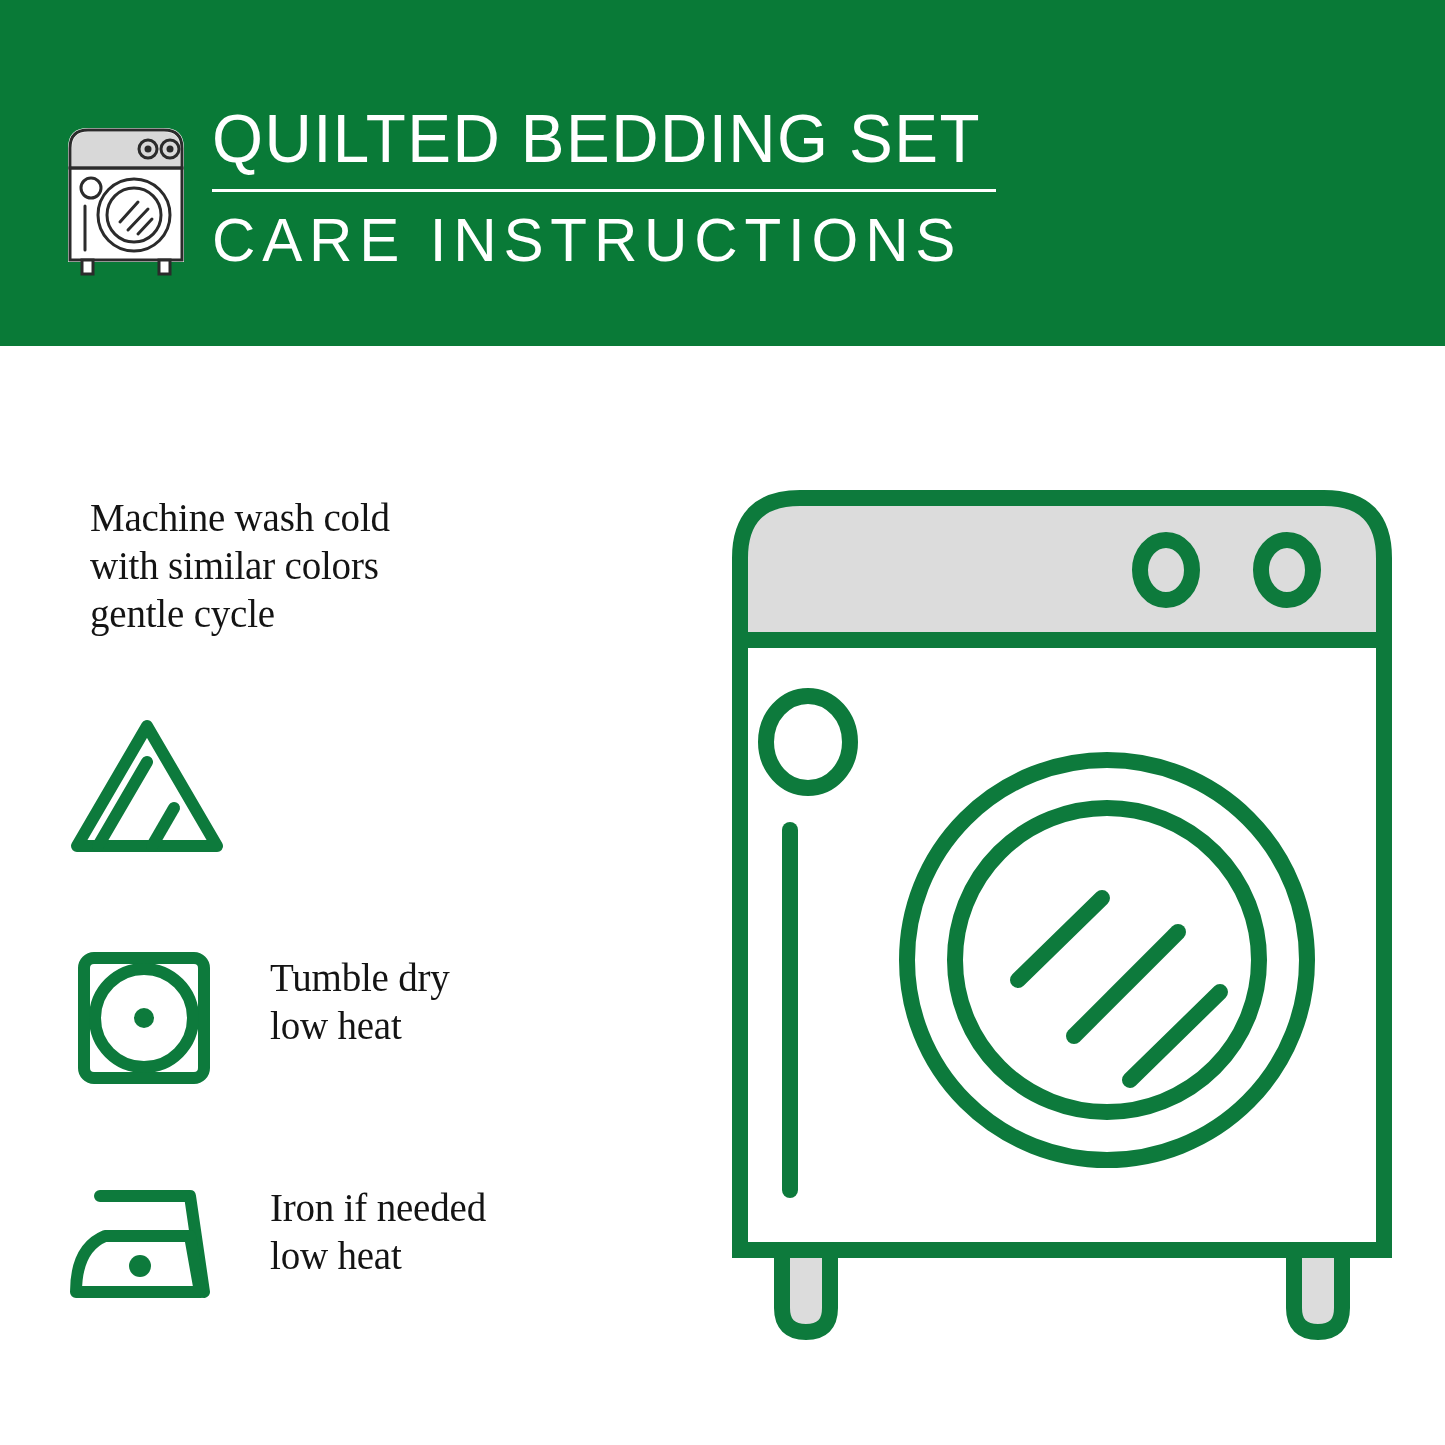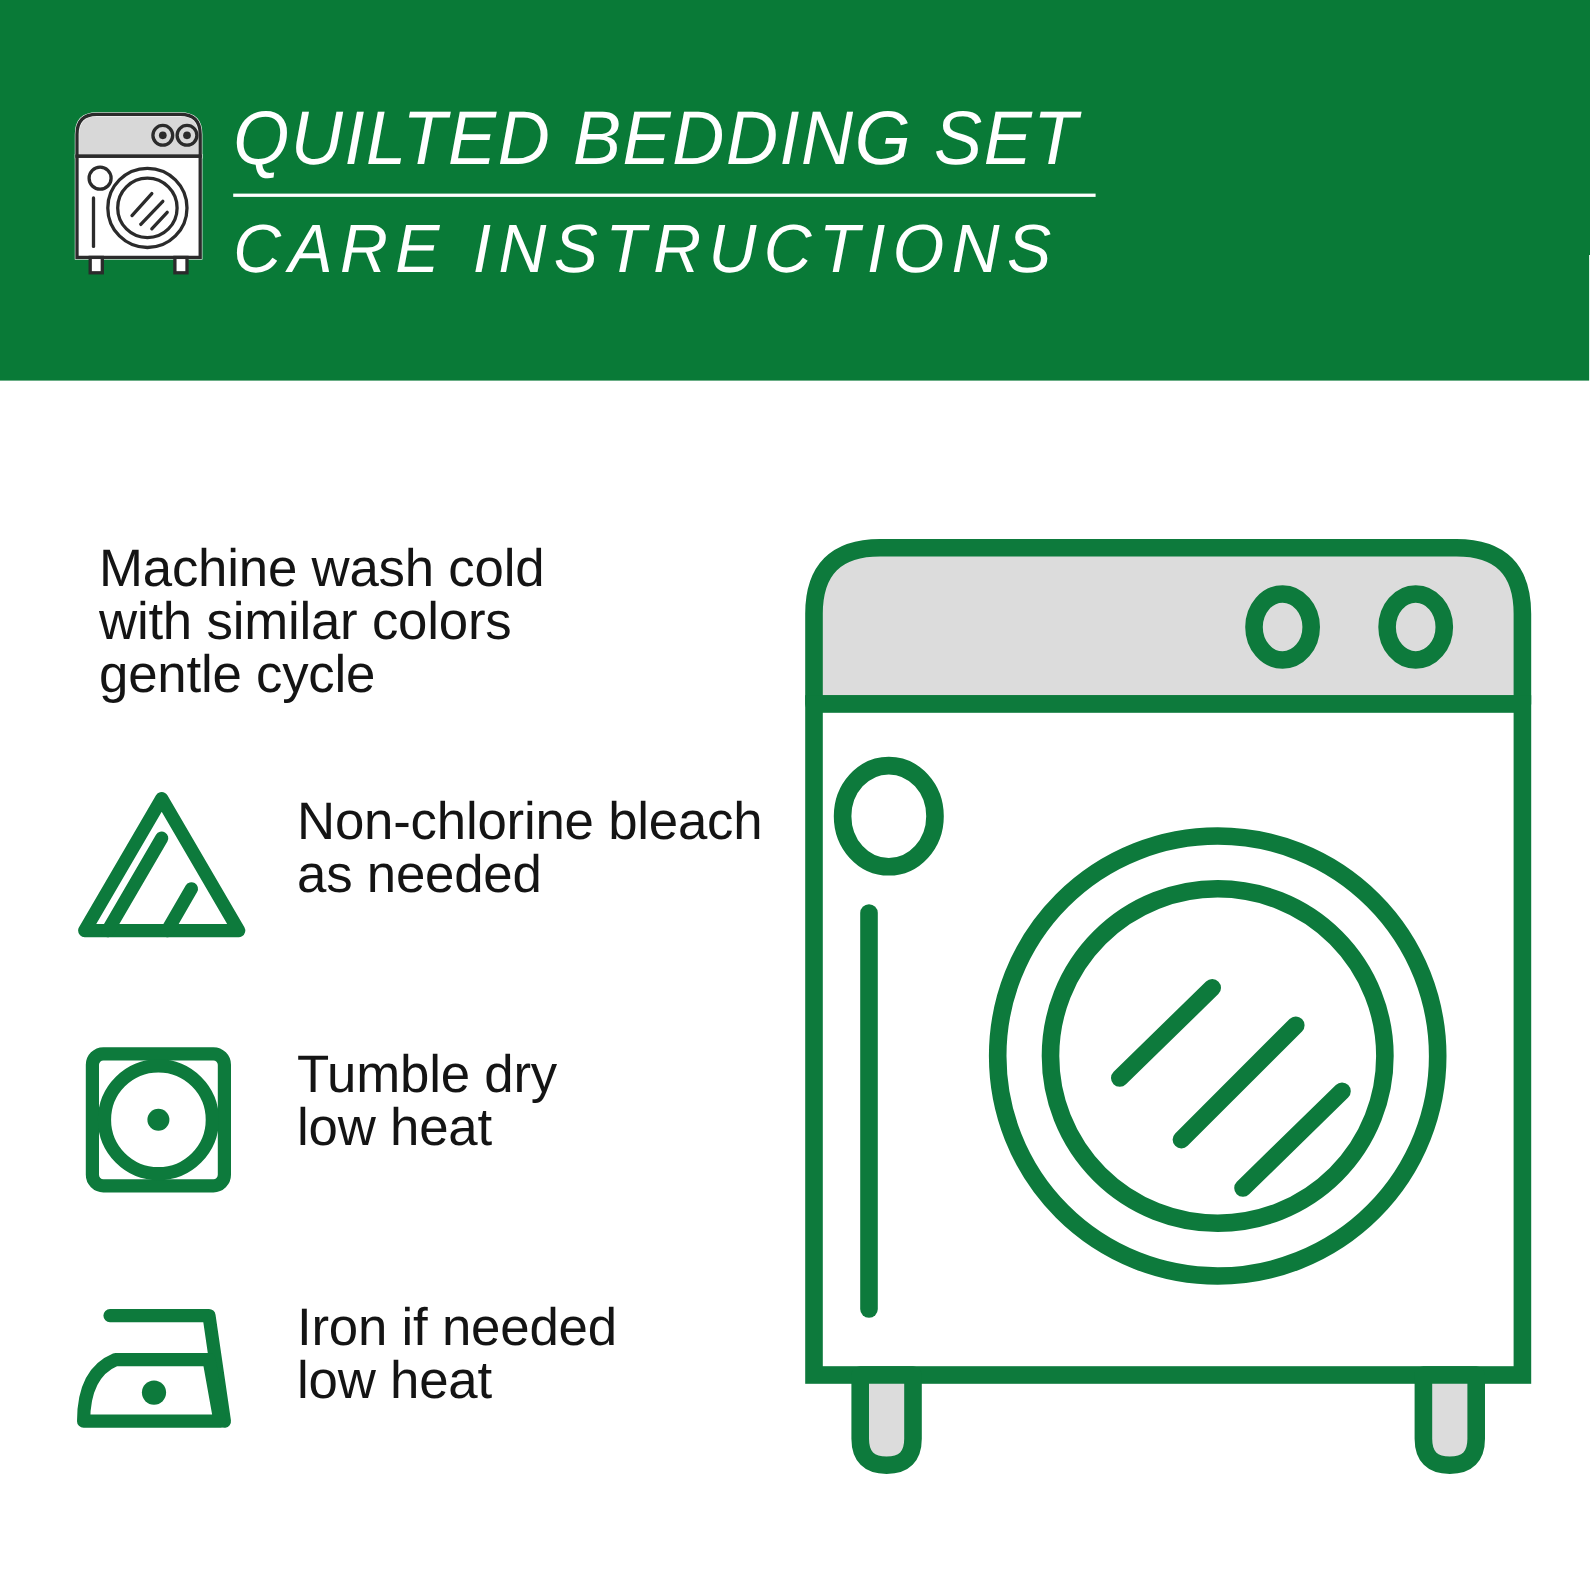--- a/index.html
+++ b/index.html
@@ -25,24 +25,23 @@
     left: 0;
     top: 0;
     width: 1445px;
     height: 346px;
     background: #097a37;
     box-sizing: border-box;
   }
   .header-inner {
     position: absolute;
     left: 62px;
-    top: 86px;
-    display: flex;
-    align-items: flex-start;
-    font-style: italic;
+    top: 99px;
+    display: flex;
+    align-items: flex-end;
   }
   .header-logo {
     width: 128px;
     height: 158px;
     flex: 0 0 auto;
     margin-right: 22px;
     margin-top: 6px;
   }
   .header-text {
     display: flex;
@@ -98,26 +97,26 @@
     display: flex;
     align-items: flex-start;
     justify-content: flex-start;
     padding-top: 4px;
     box-sizing: border-box;
   }
   .care-label {
     padding-left: 28px;
     padding-top: 14px;
     color: #141414;
-    font-size: 48px;
+    font-size: 39px;
     line-height: 48px;
     font-weight: 400;
     letter-spacing: -0.2px;
     white-space: pre-line;
-    font-family: Liberation Sans, sans-serif;
+    font-family: Liberation Serif, serif;
   }
 
   
   .washer {
     position: absolute;
     left: 722px;
     top: 480px;
     width: 680px;
     height: 880px;
   }
@@ -177,22 +176,20 @@
     <div class="care-row">
       <div class="care-symbol">
         <svg width="170" height="150" viewBox="0 0 170 150">
           <g fill="none" stroke="#0d7a3c" stroke-width="12" stroke-linecap="round" stroke-linejoin="round">
             <path d="M85 12 L155 132 L15 132 Z"></path>
             <line x1="85" y1="48" x2="36" y2="132"></line>
             <line x1="112" y1="94" x2="90" y2="132"></line>
           </g>
         </svg>
       </div>
-      <div class="care-label">Non-chlorine bleach
-as needed</div>
     </div>
 
     <div class="care-row">
       <div class="care-symbol">
         <svg width="170" height="150" viewBox="0 0 170 150">
           <rect x="22" y="14" width="120" height="120" rx="10" ry="10" fill="none" stroke="#0d7a3c" stroke-width="12"></rect>
           <circle cx="82" cy="74" r="49" fill="none" stroke="#0d7a3c" stroke-width="12"></circle>
           <circle cx="82" cy="74" r="10" fill="#0d7a3c"></circle>
         </svg>
       </div>

